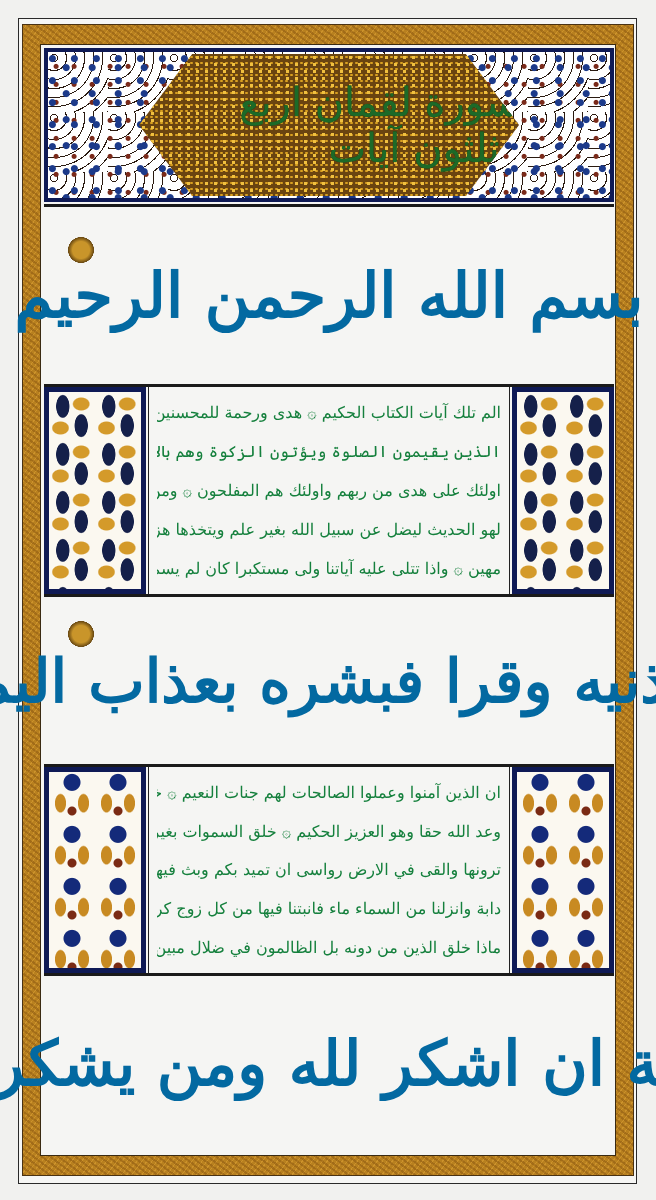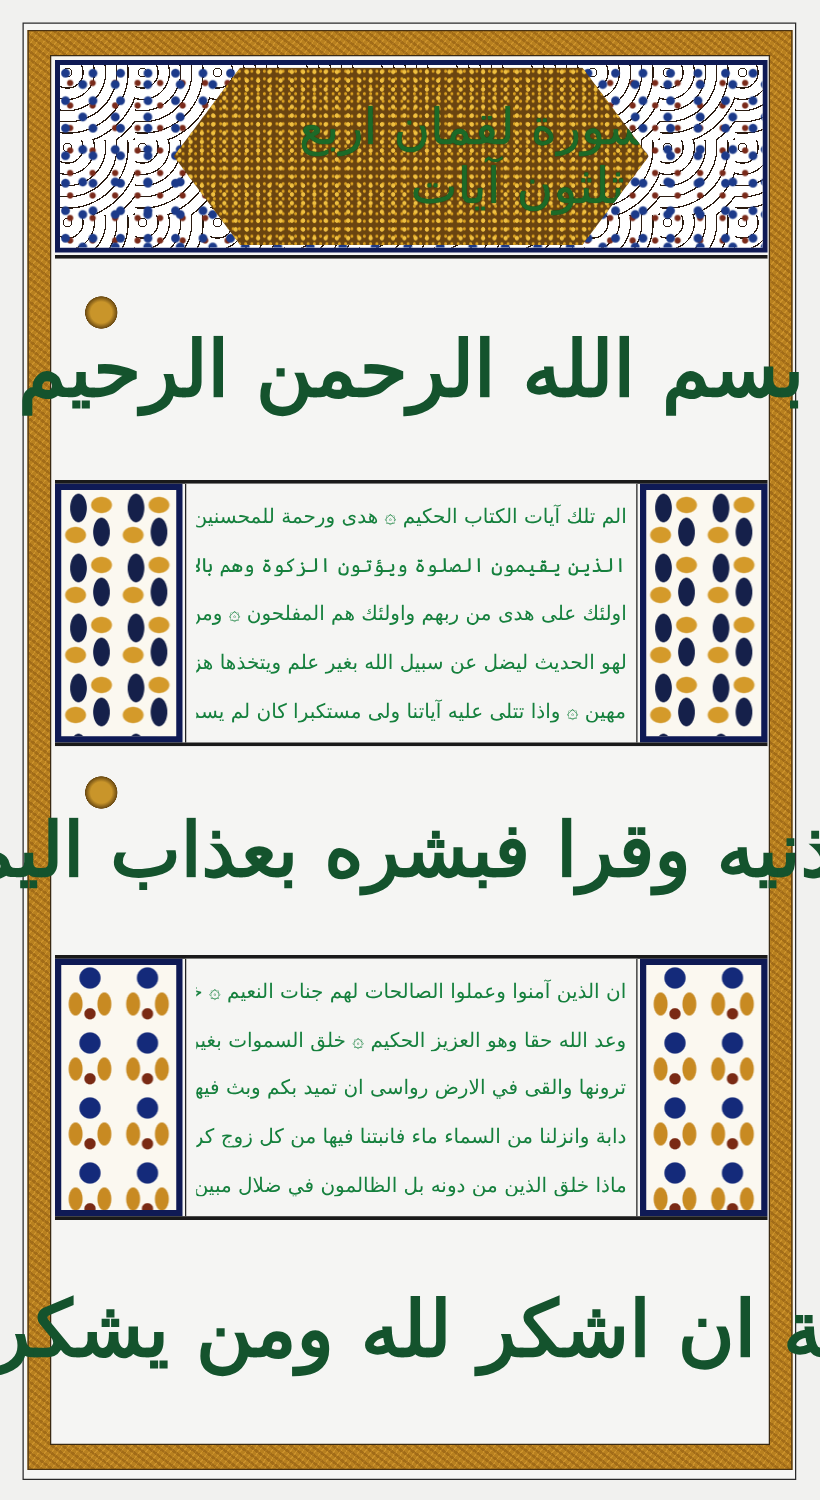--- a/index.html
+++ b/index.html
@@ -26,21 +26,21 @@
     background:
       radial-gradient(circle, #f0c040 0 1.5px, transparent 2px),
       radial-gradient(circle, #d9a020 0 1px, transparent 1.5px),
       #6a4410;
     background-size:9px 7px,5px 6px,auto;
     clip-path:polygon(14% 0,86% 0,100% 50%,86% 100%,14% 100%,0 50%);
     display:flex;align-items:center;justify-content:center;}
   .header .title{font-family:"DejaVu Serif",serif;font-size:40px;color:#1c6a28;direction:rtl;letter-spacing:1px;text-shadow:0 0 1px #0a3a10;}
   
   .row{position:absolute;left:44px;width:570px;background:#f5f5f3;display:flex;align-items:center;justify-content:center;}
-  .row .cal{font-family:"DejaVu Serif",serif;color:#14532d;direction:rtl;font-weight:bold;white-space:nowrap;}
+  .row .cal{font-family:"DejaVu Serif",serif;color:#0369a1;direction:rtl;font-weight:bold;white-space:nowrap;}
   .rosette{position:absolute;width:30px;height:30px;border-radius:50%;
     background:radial-gradient(circle,#c9952a 0 40%,#6b4a12 60%,transparent 62%);}
   .rosette::after{content:"";position:absolute;left:-5px;top:-5px;width:40px;height:40px;
     background:conic-gradient(from 0deg,#8a5a14 0 5deg,transparent 5deg 30deg,#8a5a14 30deg 35deg,transparent 35deg 60deg,#8a5a14 60deg 65deg,transparent 65deg 90deg,#8a5a14 90deg 95deg,transparent 95deg 120deg,#8a5a14 120deg 125deg,transparent 125deg 150deg,#8a5a14 150deg 155deg,transparent 155deg 180deg,#8a5a14 180deg 185deg,transparent 185deg 210deg,#8a5a14 210deg 215deg,transparent 215deg 240deg,#8a5a14 240deg 245deg,transparent 245deg 270deg,#8a5a14 270deg 275deg,transparent 275deg 300deg,#8a5a14 300deg 305deg,transparent 305deg 330deg,#8a5a14 330deg 335deg,transparent 335deg);
     border-radius:50%;z-index:-1;}
   
   .block{position:absolute;left:44px;width:570px;}
   .side{position:absolute;top:0;bottom:0;width:102px;background:#0f1a55;}
   .side .pattern{position:absolute;left:5px;top:5px;right:5px;bottom:5px;
     background:

